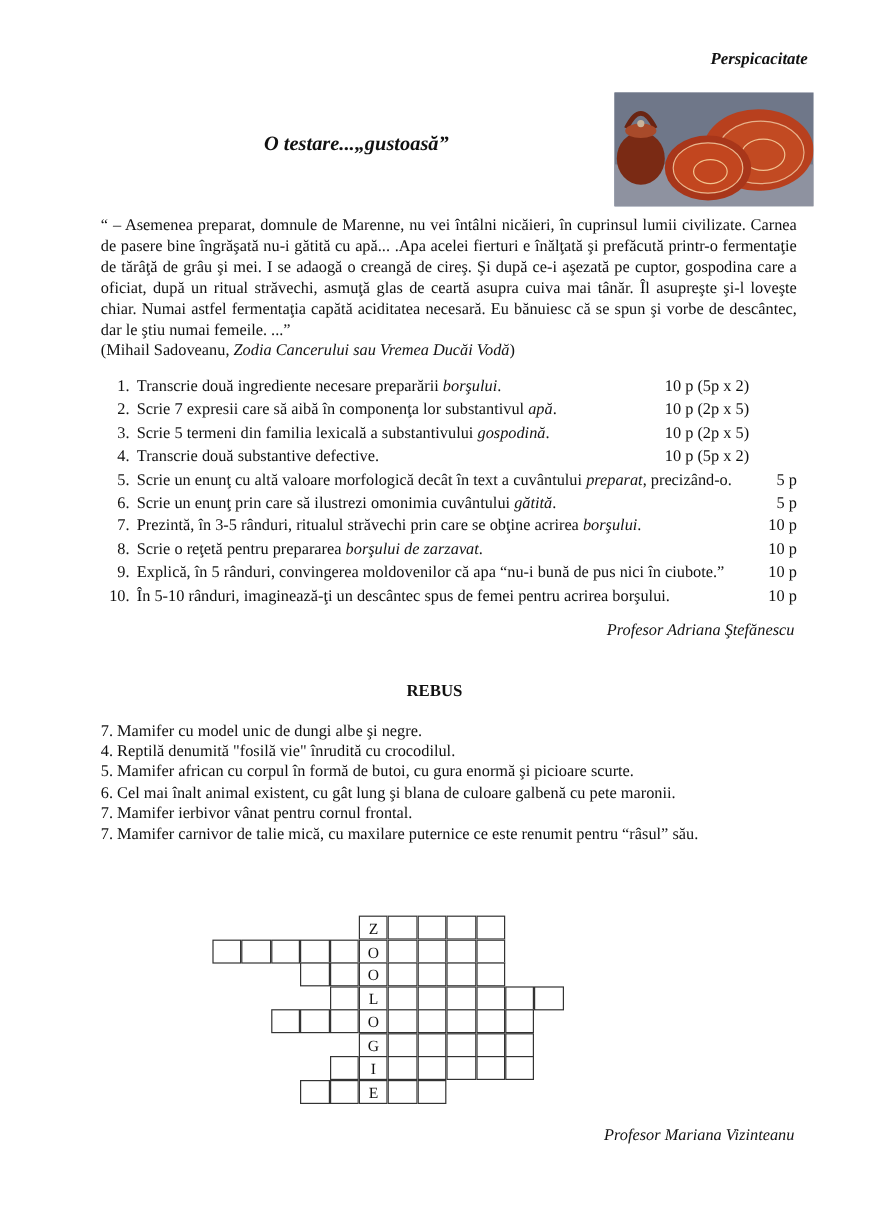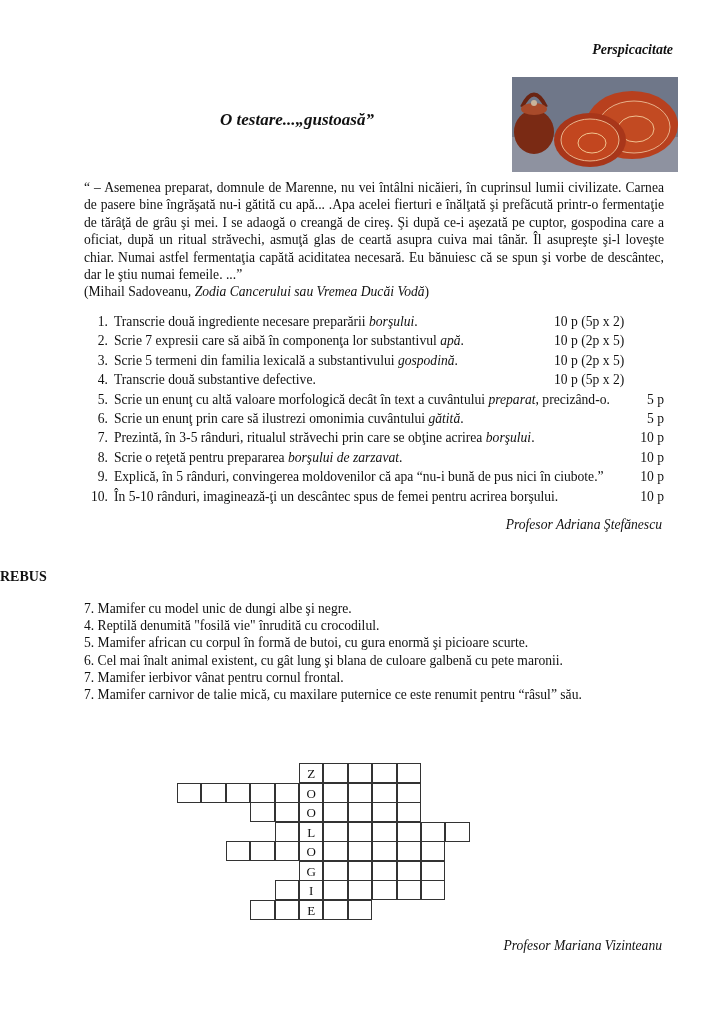--- a/index.html
+++ b/index.html
@@ -13,21 +13,21 @@
   .quote { left: 84px; top: 179px; width: 580px; font-size: 13.6px; line-height: 17.4px; text-align: justify; }
   .citation { text-align: left; }
   .tasks { left: 84px; top: 314px; width: 580px; font-size: 13.6px; }
   .task { display: flex; height: 19.4px; align-items: baseline; }
   .task .num { width: 24px; text-align: right; margin-right: 6px; }
   .task .txt { flex: 1; white-space: nowrap; }
   .task .pts { width: 110px; white-space: nowrap; }
   .task .pts.right { text-align: right; width: 60px; }
   .task .pts.tight { width: auto; margin-left: 4px; }
   .author1 { right: 62px; top: 517px; font-size: 13.6px; font-style: italic; }
-  .rebus-title { left: 0; width: 724px; top: 569px; font-size: 14px; font-weight: bold; }
+  .rebus-title { left: 0; width: 724px; top: 569px; text-align: center; font-size: 14px; font-weight: bold; }
   .clues { left: 84px; top: 601px; width: 580px; font-size: 13.6px; }
   .clue { height: 17.2px; white-space: nowrap; }
   .grid { left: 177px; top: 763px; width: 300px; height: 160px; }
   .cell { position: absolute; width: 24.4px; height: 20px; border: 1px solid #333; box-sizing: border-box;
           font-size: 13px; text-align: center; line-height: 19px; background: #fff; }
   .cell.key { font-weight: normal; }
   .author2 { right: 62px; top: 938px; font-size: 13.6px; font-style: italic; }
   i { font-style: italic; }
 </style>
 </head>

